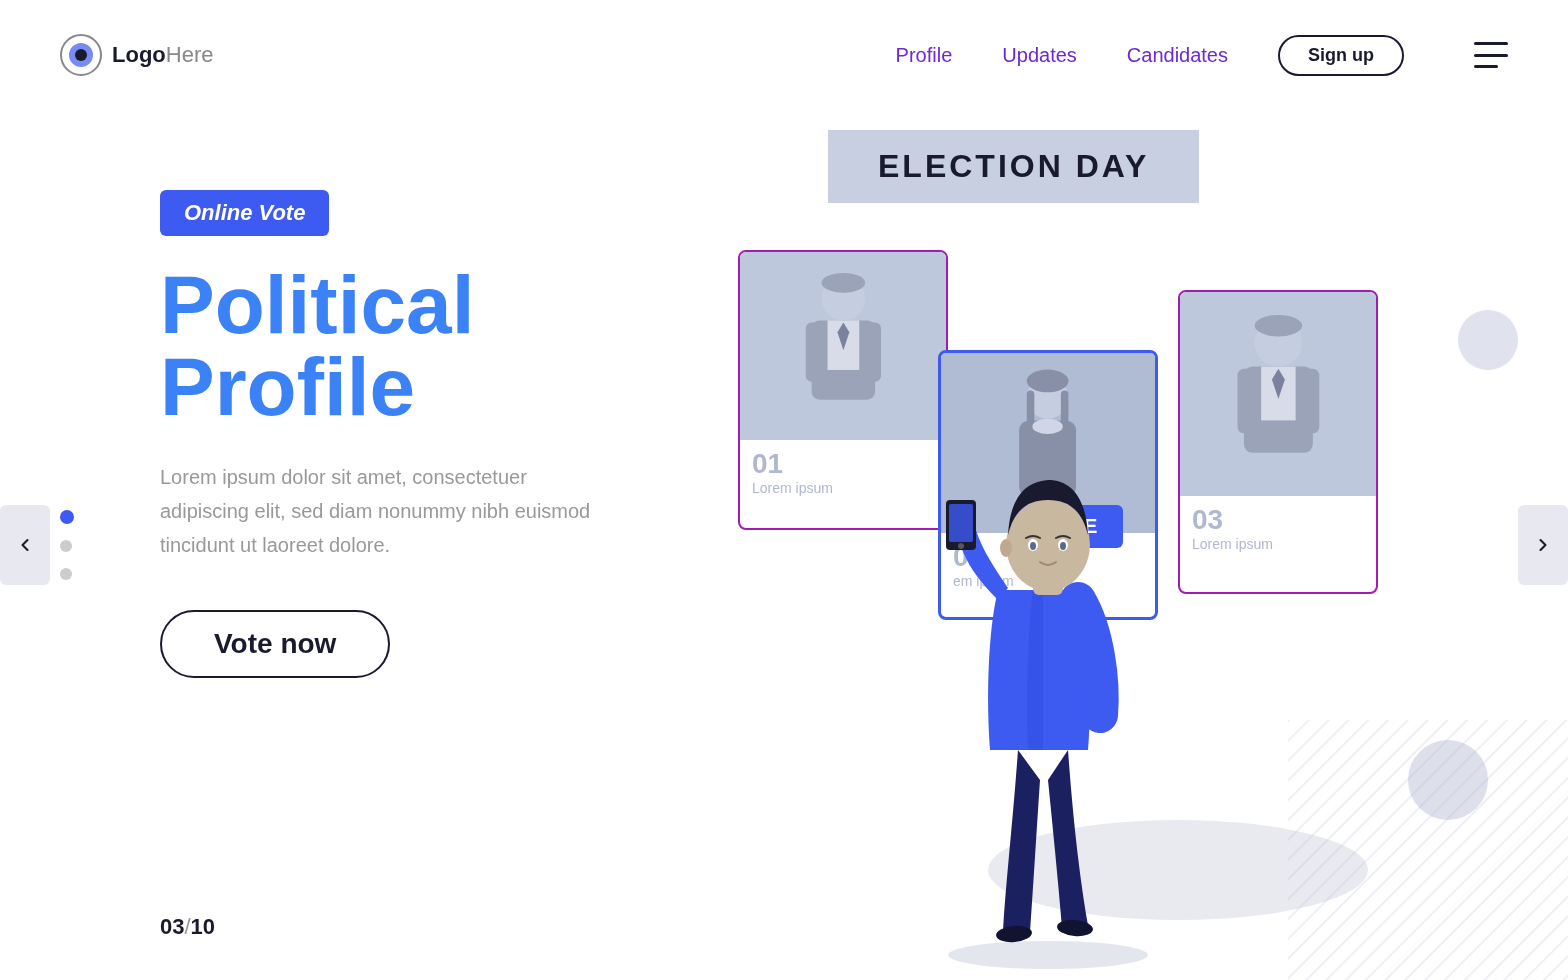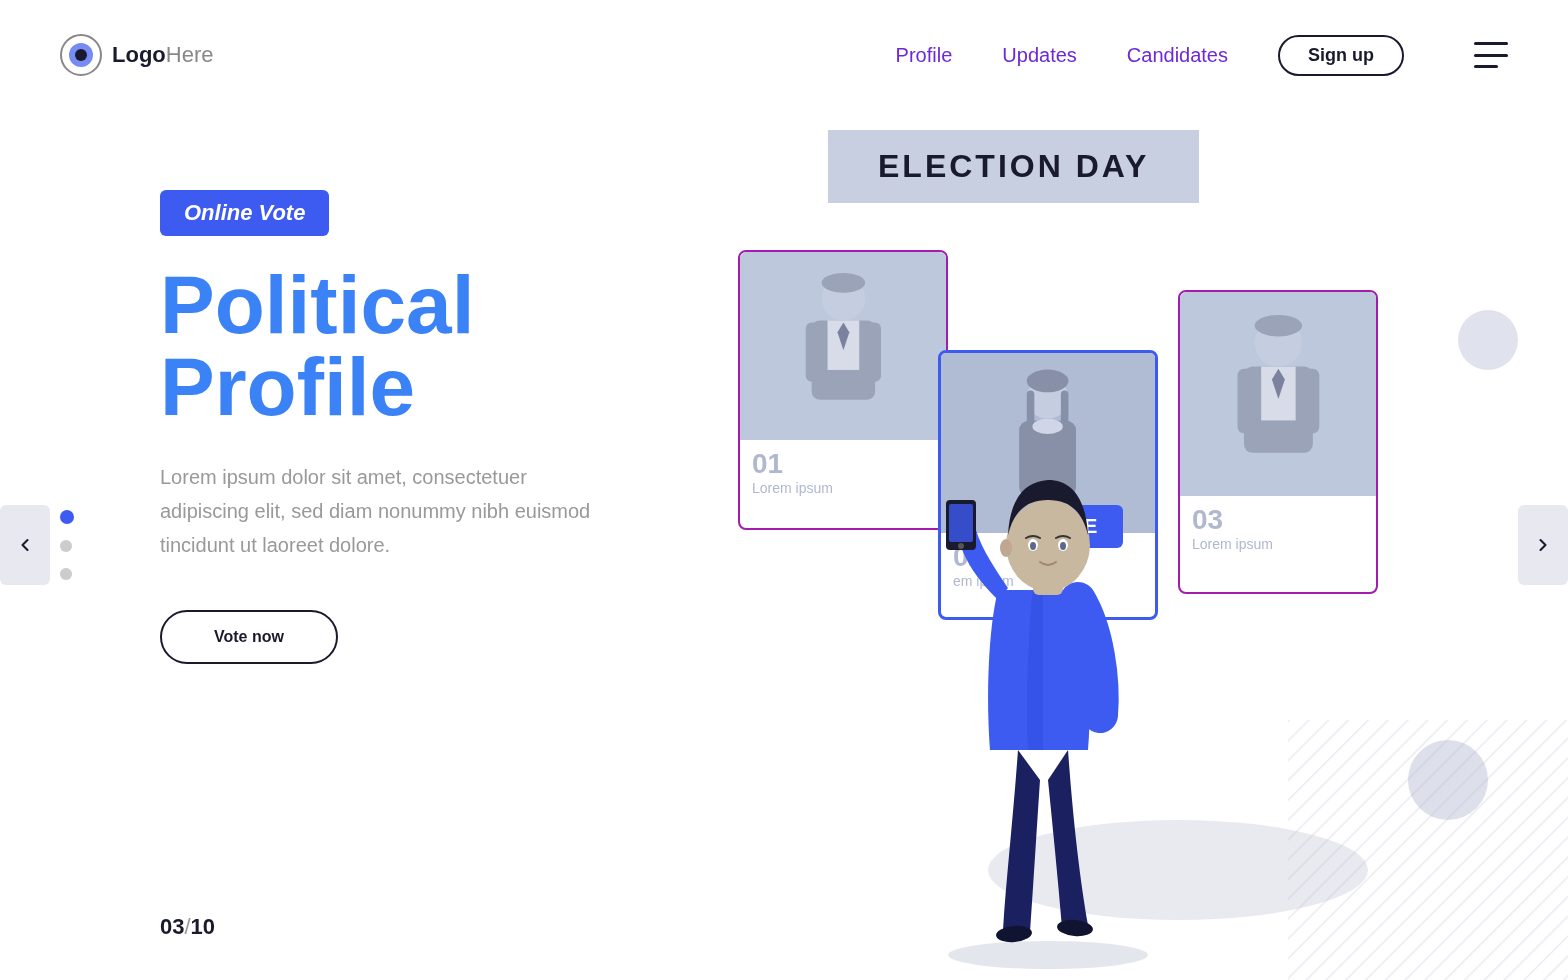--- a/index.html
+++ b/index.html
@@ -131,21 +131,21 @@
       color: #999;
       line-height: 1.7;
       margin-bottom: 48px;
       max-width: 460px;
     }
 
     .vote-btn {
       border: 2.5px solid #1a1a2e;
       border-radius: 40px;
       padding: 16px 52px;
-      font-size: 16px;
+      font-size: 28px;
       font-weight: 700;
       background: transparent;
       color: #1a1a2e;
       cursor: pointer;
     }
 
     
     .page-number {
       position: absolute;
       bottom: 40px;

